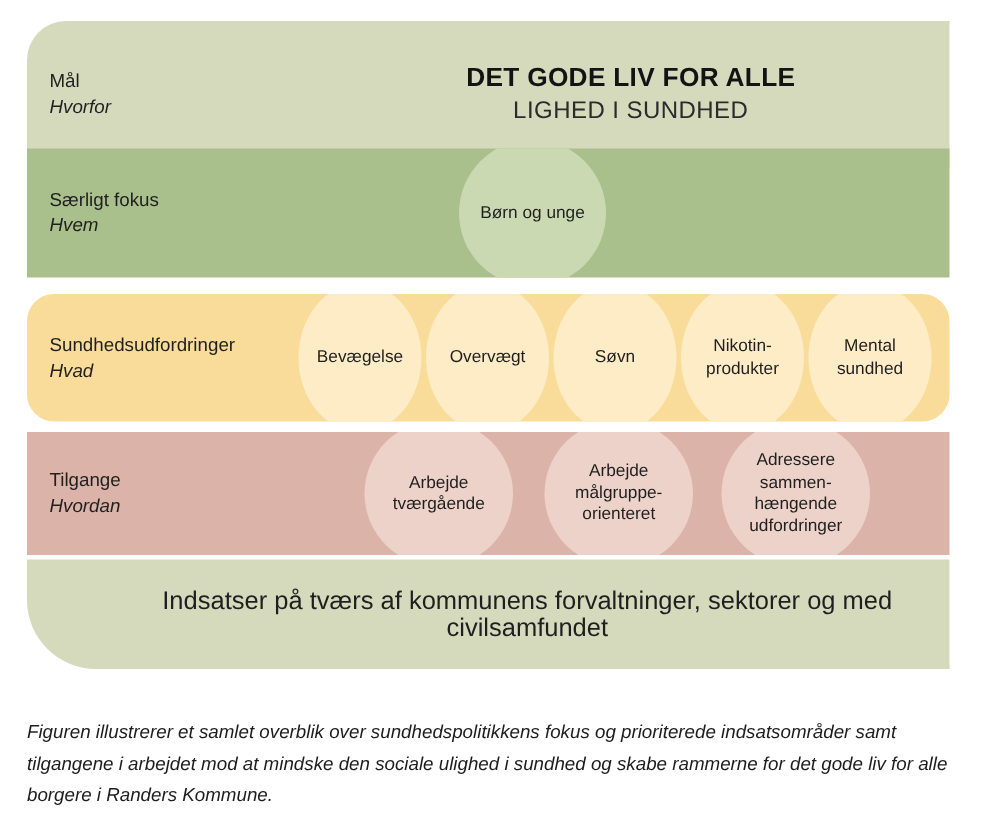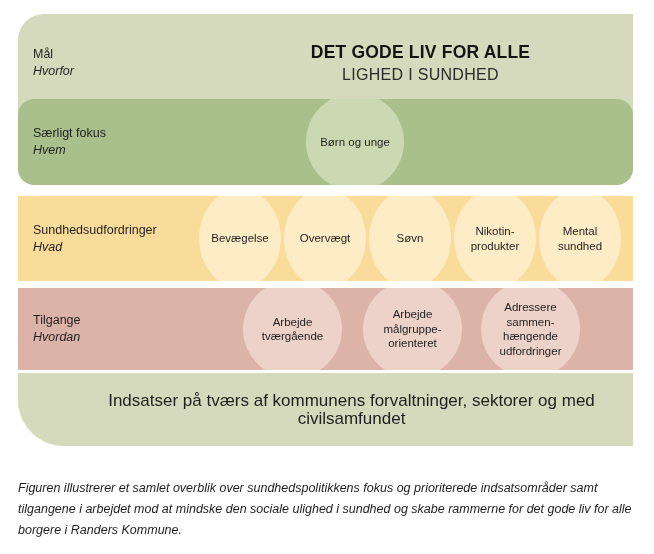--- a/index.html
+++ b/index.html
@@ -24,22 +24,22 @@
   }
 
   .band {
     position: absolute;
     left: 0;
     width: 615px;
     overflow: hidden;
   }
 
   .band-goal      { top: 0px;   height: 98px;  background: #d5dabd; border-top-left-radius: 26px; }
-  .band-focus     { top: 85px;  height: 86px;  background: #a9c08c; border-radius: 16px; }
-  .band-challenge { top: 182px; height: 85px;  background: #fadc9a; }
+  .band-focus     { top: 85px;  height: 86px;  background: #a9c08c; }
+  .band-challenge { top: 182px; height: 85px;  background: #fadc9a; border-radius: 18px; }
   .band-approach  { top: 274px; height: 82px;  background: #dbb3a8; }
   .band-footer    { top: 359px; height: 73px;  background: #d5dabd; border-bottom-left-radius: 46px; }
 
   .row-label {
     position: absolute;
     left: 15px;
     top: 50%;
     transform: translateY(-50%);
     font-size: 12.5px;
     line-height: 17px;

